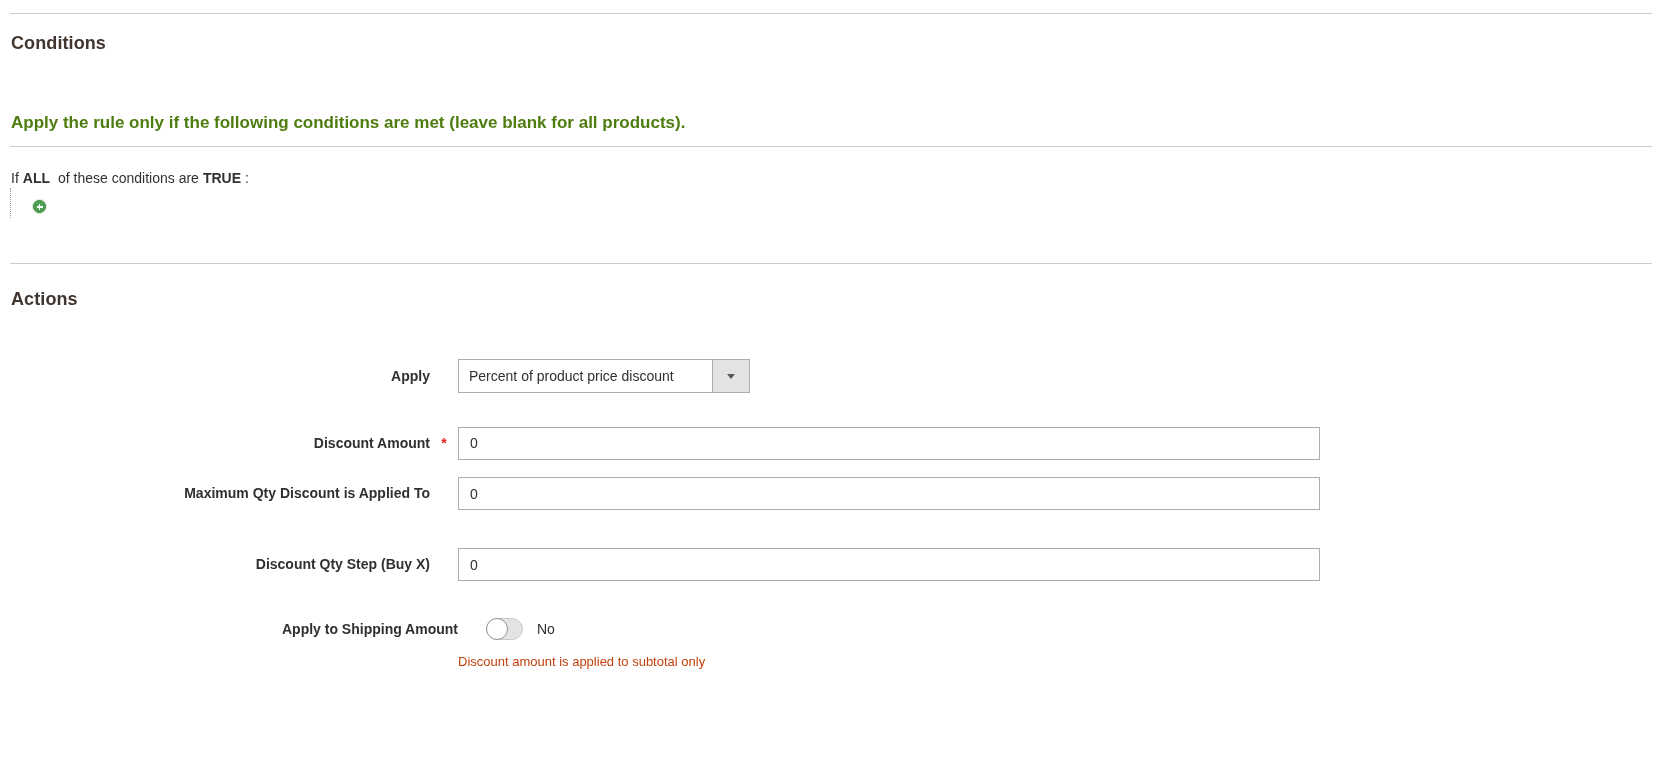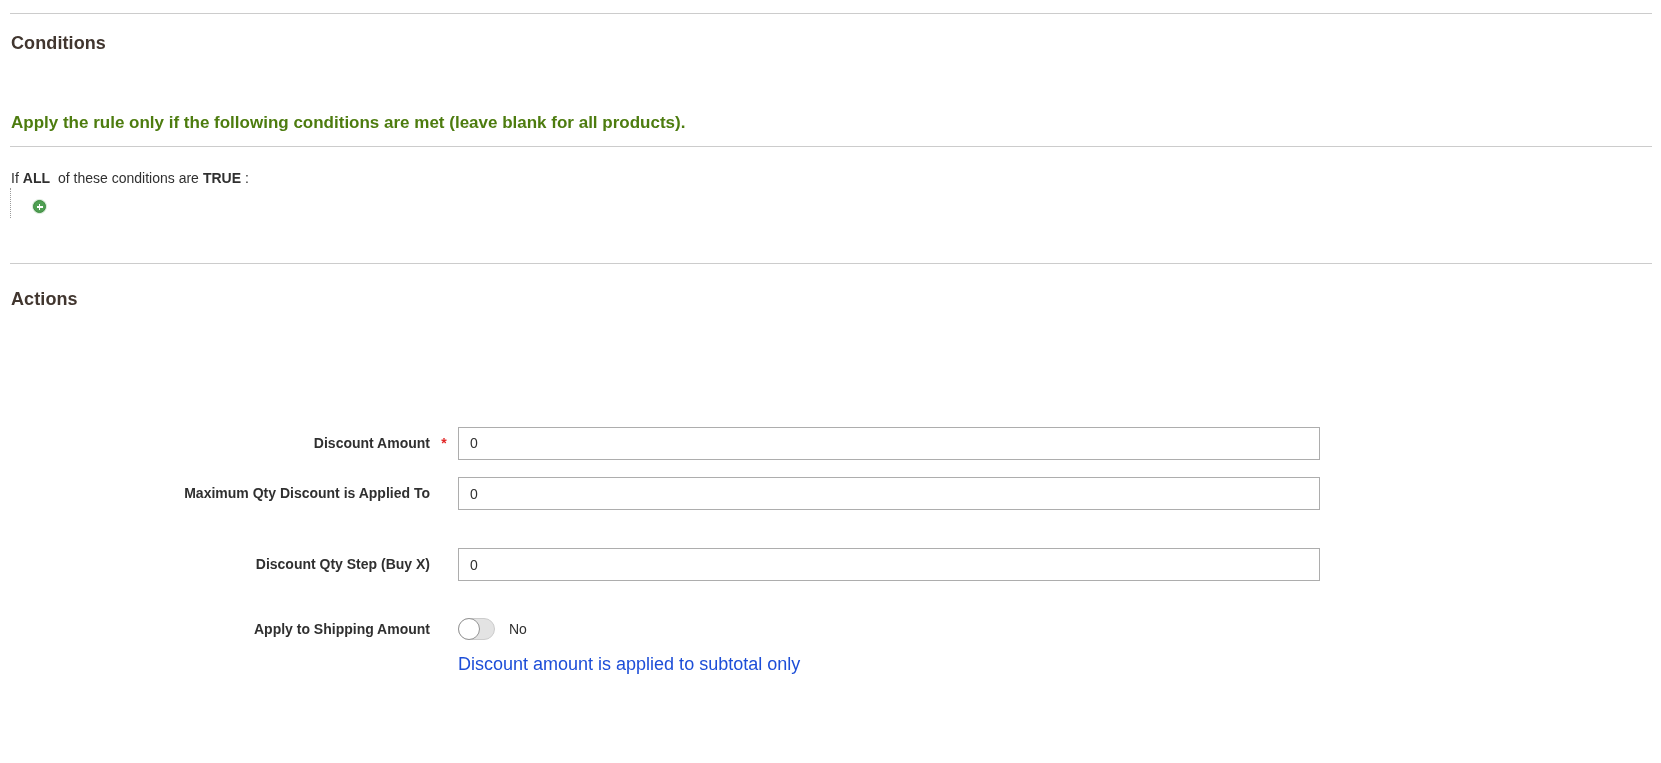--- a/index.html
+++ b/index.html
@@ -72,21 +72,21 @@
     line-height: 1.2;
   }
   .star-cell {
     width: 28px; text-align: center;
     font-size: 14px; font-weight: 600; color: #e22626;
   }
   .row-apply    { top: 359px; height: 34px; }
   .row-amount   { top: 420px; height: 46px; }
   .row-maxqty   { top: 484px; height: 19px; }
   .row-qtystep  { top: 548px; height: 33px; justify-content: center; }
-  .row-shipping { top: 618px; height: 22px; }
+  .row-shipping { top: 618px; height: 22px; padding-left: 28px; }
   .row-discard  { top: 705px; height: 22px; }
 
   
   .select-box {
     width: 292px; height: 34px;
     background: #ffffff; border: 1px solid #adadad;
     display: flex; align-items: center; cursor: pointer;
     position: relative;
   }
   .select-text {
@@ -127,21 +127,21 @@
     background: #ffffff; border: 1px solid #949494;
   }
   .toggle.off .knob { left: -1px; }
   .toggle.on  .knob { right: -1px; border-color: #aaaaaa; }
   .toggle-state {
     margin-left: 14px; font-size: 14px; color: #303030;
   }
 
   .field-note {
     position: absolute; left: 458px; top: 654px;
-    font-size: 18px; color: #1d4ed8;
+    font-size: 13px; color: #c2410c;
   }
 </style>
 </head>
 <body>
 
 <div class="page">
 
   <div class="hr hr-top"></div>
 
   <h2 class="section-title title-conditions">Conditions</h2>
@@ -157,20 +157,30 @@
   <div class="rule-tree"></div>
 
   <button class="add-btn">
     <span class="add-icon"></span>
   </button>
 
   <div class="hr hr-sections"></div>
 
   <h2 class="section-title title-actions">Actions</h2>
 
+  <div class="form-row row-apply">
+    <div class="label-cell">Apply</div>
+    <div class="star-cell"></div>
+    <div class="select-box">
+      <span class="select-text">Percent of product price discount</span>
+      <span class="select-arrow-box">
+        <span class="caret-down"></span>
+      </span>
+    </div>
+  </div>
 
   <div class="form-row row-amount">
     <div class="label-cell">Discount Amount</div>
     <div class="star-cell">*</div>
     <input class="text-input" type="text" value="0" style="">
   </div>
 
   <div class="form-row row-maxqty">
     <div class="label-cell">Maximum Qty Discount is Applied To</div>
     <div class="star-cell"></div>

